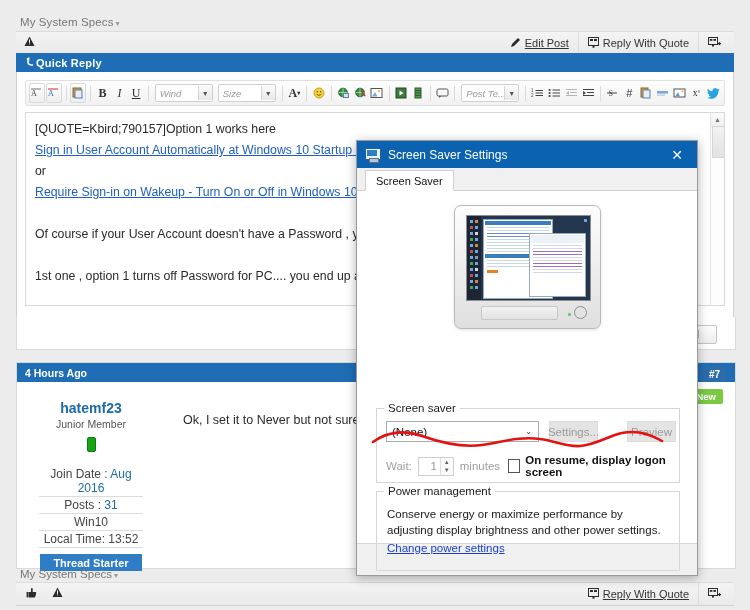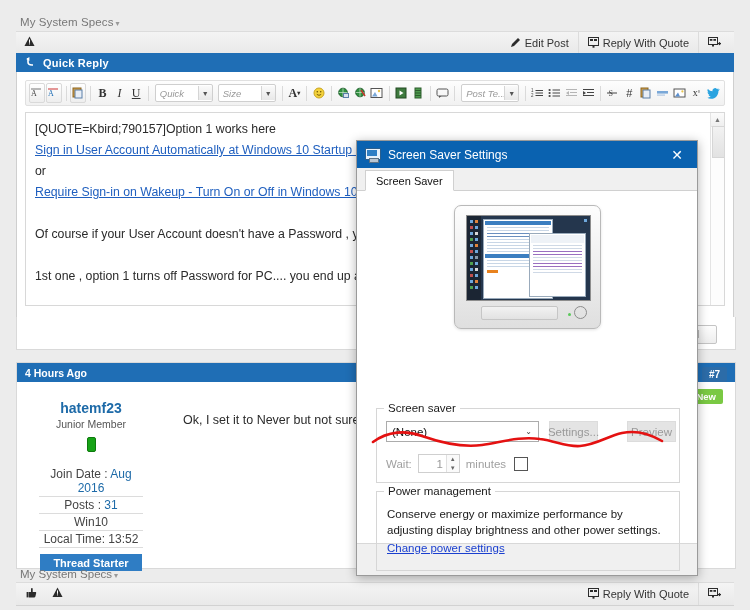--- a/index.html
+++ b/index.html
@@ -20,29 +20,29 @@
   #postbar-top{
     position:absolute;left:16px;top:19px;width:718px;height:22px;
     background:linear-gradient(#f4f4f4,#e9e9e9);
     border-top:1px solid #dcdcdc;border-bottom:1px solid #d2d2d2;
     display:flex;align-items:center;
   }
   #postbar-top .warn{margin-left:8px;}
   #postbar-top .acts{margin-left:auto;display:flex;align-items:center;height:100%;}
   .act{display:flex;align-items:center;gap:4px;padding:0 9px;height:100%;
        font-size:11px;color:#333;border-left:1px solid #dcdcdc;}
-  .act:first-child{border-left:none;}
+  .act:first-child{border-left:none;text-decoration:underline;}
 
   
   #qr-wrap{position:absolute;left:16px;top:41px;width:718px;}
   #qr-head{
     height:19px;background:#1f6eb5;color:#fff;display:flex;align-items:center;
     padding-left:8px;font-size:11px;font-weight:bold;letter-spacing:.2px;
   }
-  #qr-head .ttl{margin-left:7px;}
+  #qr-head .ttl{}
   #qr-body{
     background:#fff;border:1px solid #cfcfcf;border-top:none;
     height:249px;position:relative;overflow:hidden;
   }
 
   
   .tb{
     background:linear-gradient(#fdfdfd,#f1f1f1);
     border-bottom:1px solid #e2e2e2;
     margin:8px 8px 0 8px;
@@ -331,21 +331,21 @@
               <rect x="1" y="1" width="8" height="9" fill="#d4a04a" stroke="#8a6520"></rect>
               <rect x="3" y="3" width="7" height="8" fill="#e8eef6" stroke="#5a7fa8"></rect>
             </svg>
           </div>
         <div class="tbsep"></div>
         <div class="tbi" style="font-weight:bold;font-family:'Liberation Serif',serif;font-size:12px;">B</div>
         <div class="tbi" style="font-style:italic;font-family:'Liberation Serif',serif;font-size:12px;">I</div>
         <div class="tbi" style="text-decoration:underline;font-family:'Liberation Serif',serif;font-size:12px;">U</div>
         <div class="tbsep"></div>
         <div class="tbcombo" style="width:64px;">
-          <span class="cbtxt">Quick</span>
+          <span class="cbtxt">Wind</span>
           <span class="cbarr">▼</span>
         </div>
         <div class="tbcombo" style="width:40px;">
           <span class="cbtxt">Size</span>
           <span class="cbarr">▼</span>
         </div>
         <div class="tbsep"></div>
         <div class="tbi" style="font-weight:bold;font-family:'Liberation Serif',serif;font-size:12px;">A<span style="font-size:6px;">▾</span></div>
         <div class="tbsep"></div>
         <div class="tbi">
@@ -677,20 +677,21 @@
           <span id="wait-lbl">Wait:</span>
           <div id="spin">
             <span class="v">1</span>
             <span class="ar">
               <span>▲</span>
               <span>▼</span>
             </span>
           </div>
           <span id="min-lbl">minutes</span>
           <span id="cbx"></span>
+          <span id="cbx-lbl">On resume, display logon screen</span>
         </div>
       </div>
 
       <div class="group" id="grp-pm">
         <span class="legend">Power management</span>
         <div id="pm-text">Conserve energy or maximize performance by adjusting display brightness and other power settings.</div>
         <a href="#" id="pm-link">Change power settings</a>
       </div>
     </div>
 

